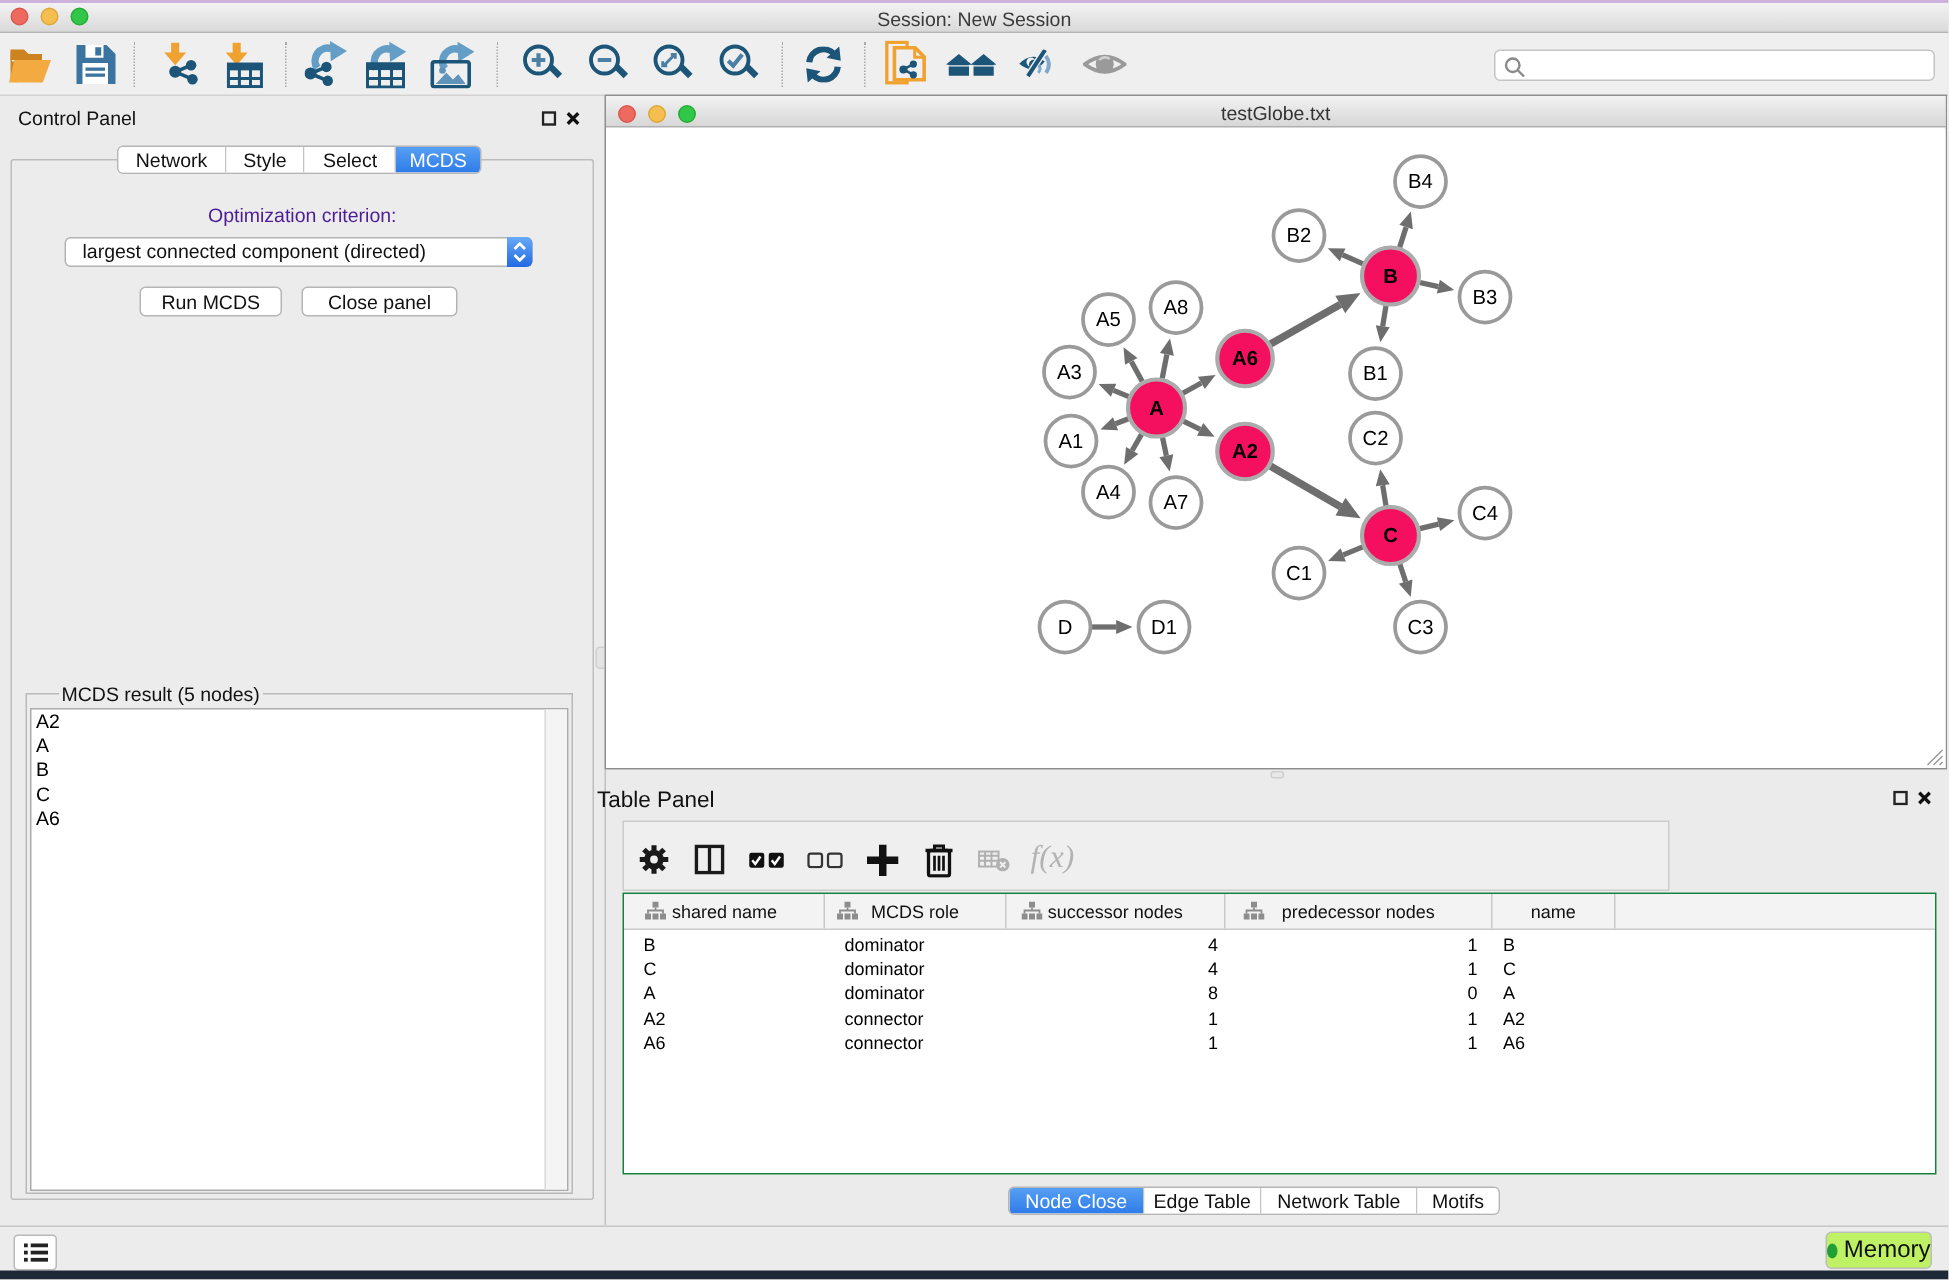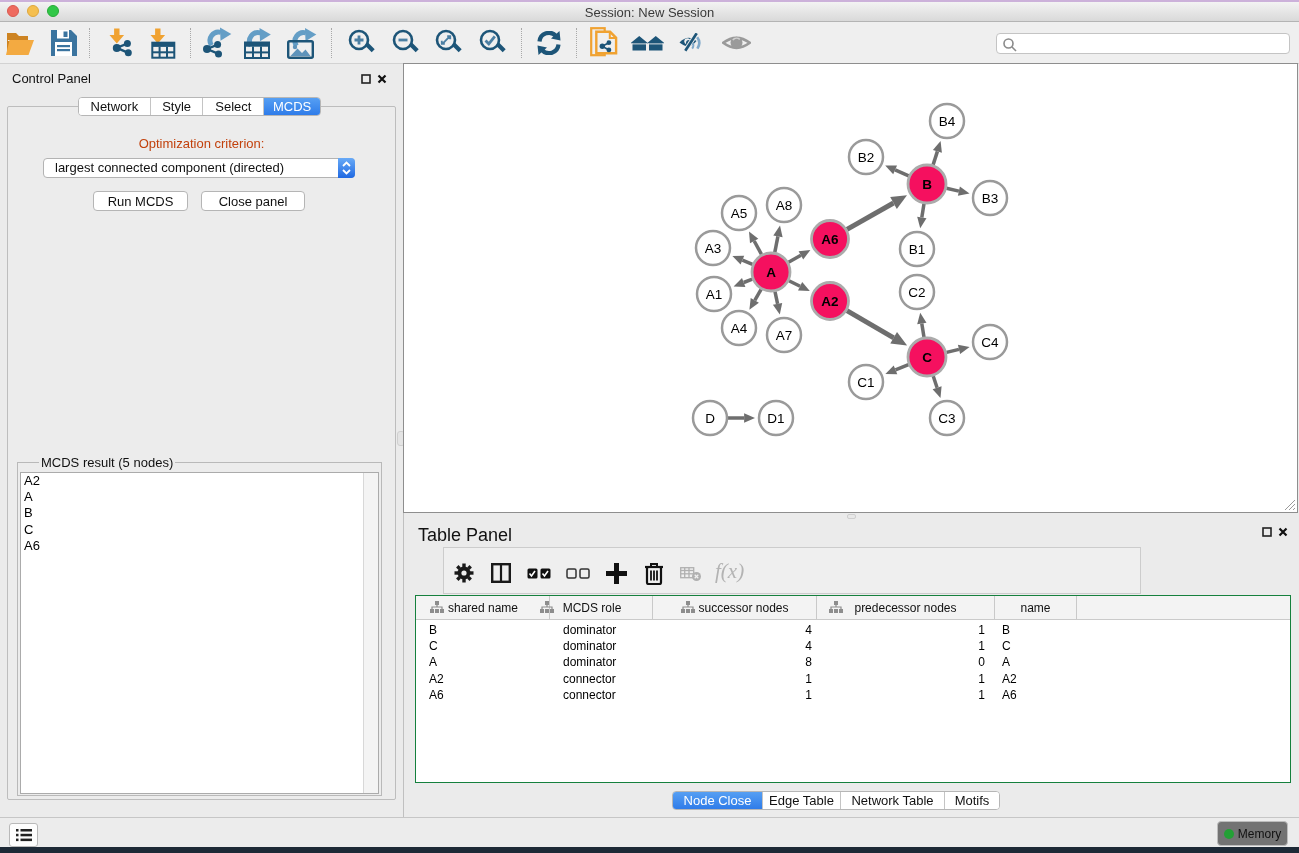--- a/index.html
+++ b/index.html
@@ -35,21 +35,21 @@
 
 .tabbar { position:absolute; display:flex; height:19px; border:1px solid #b6b6b6; border-radius:4px; background:#fff; overflow:hidden; }
 .tabbar .tab { height:100%; display:flex; align-items:center; justify-content:center;
   font-size:13px; color:#111; border-right:1px solid #c4c4c4; background:#fff; }
 .tabbar .tab:last-child { border-right:none; }
 .tabbar .sel { background:linear-gradient(#569ff3,#2f7ce9); color:#fff; }
 #cptabs { left:78px; top:97px; width:243px; }
 #cptabs .t1{width:72px}#cptabs .t2{width:53px}#cptabs .t3{width:61px}#cptabs .t4{width:56px}
 
 #cpbody { left:7px; top:106px; width:389px; height:694px; border:1px solid #bdbdbd; border-radius:2px; background:#ececec; }
-#optlabel { left:0px; top:136px; width:403px; text-align:center; font-size:13px; color:#c2410c; }
+#optlabel { left:0px; top:136px; width:403px; text-align:center; font-size:13px; color:#4c1d95; }
 #combo { left:43px; top:158px; width:312px; height:20px; background:#fff; border:1px solid #b3b3b3; border-radius:4px; font-size:13px; color:#111; line-height:18px; padding-left:11px; }
 #combobtn { left:338px; top:158px; width:17px; height:20px; border-radius:0 4px 4px 0; background:linear-gradient(#68aaf7,#2069e2); }
 .btn { position:absolute; height:20px; background:#fff; border:1px solid #b5b5b5; border-radius:4px;
   font-size:13px; color:#111; display:flex; align-items:center; justify-content:center; }
 #btn-run { left:93px; top:191px; width:95px; }
 #btn-close { left:201px; top:191px; width:104px; }
 
 
 #fs { left:17px; top:455px; width:365px; height:341px; border:1px solid #b9b9b9; background:#ececec; }
 #fs legend { font-size:13px; color:#111; margin-left:21px; padding:0 2px; }
@@ -62,36 +62,36 @@
 #nettitle { position:absolute; left:0; top:0; width:100%; height:21px;
   background:linear-gradient(#f2f2f2,#d7d7d7); border-bottom:1px solid #b0b0b0; }
 #nettitle .title { position:absolute; left:0; right:0; top:4px; text-align:center; font-size:13px; color:#333; }
 .tl2 { position:absolute; width:12px; height:12px; border-radius:50%; top:6px; }
 #graphwrap { position:absolute; left:0; top:22px; width:893px; height:426px; background:#fff; }
 
 
 #hsplit { left:847px; top:514px; width:9px; height:5px; background:#e8e8e8; border:1px solid #cfcfcf; border-radius:2px; }
 
 
-#tp-title { left:418px; top:525px; font-size:18px; color:#111; }
-#tp-toolbar { left:415px; top:547px; width:698px; height:47px; background:#efefef; border:1px solid #cccccc;margin-left:28px; }
+#tp-title { left:398px; top:525px; font-size:15px; color:#111; }
+#tp-toolbar { left:415px; top:547px; width:698px; height:47px; background:#efefef; border:1px solid #cccccc; }
 #tp-table { left:415px; top:595px; width:876px; height:188px; background:#fff; border:1px solid #15803d; }
 #thead { position:absolute; left:0; top:0; width:100%; height:24px; background:#f3f3f3; border-bottom:1px solid #cacaca; }
 .th { position:absolute; top:0; height:23px; border-right:1px solid #c9c9c9; font-size:12px; color:#111;
   display:flex; align-items:center; justify-content:center; }
 .trow { position:absolute; left:0; width:660px; height:16.2px; font-size:12px; color:#000; }
 .td { position:absolute; top:1px; }
 #tabbar2 { left:672px; top:791px; width:328px; }
 #tabbar2 .t1{width:90px}#tabbar2 .t2{width:78px}#tabbar2 .t3{width:104px}#tabbar2 .t4{width:54px}
 
 
 #statusbar { left:0; top:817px; width:1299px; height:30px; background:#ececec; border-top:1px solid #c6c6c6; }
 #listbtn { left:9px; top:823px; width:29px; height:24px; background:#fdfdfd; border:1px solid #b9b9b9; border-radius:3px; display:flex; align-items:center; justify-content:center; }
-#membtn { left:1217px; top:821px; width:71px; height:25px; background:#737373; border:1px solid #bdbdbd; border-radius:4px;
-  font-size:12px; color:#111; display:flex; align-items:center; justify-content:center; gap:4px; }
+#membtn { left:1217px; top:821px; width:71px; height:25px; background:#bef264; border:1px solid #bdbdbd; border-radius:4px;
+  font-size:16px; color:#111; display:flex; align-items:center; justify-content:center; gap:4px; }
 #memdot { width:10px; height:10px; border-radius:50%; background:#23a035; }
 #darkstrip { left:0; top:847px; width:1299px; height:6px; background:#1d2936; }
 </style>
 </head>
 <body>
 <div class="abs" id="deskline"></div>
 <div class="abs" id="titlebar">
   <div class="title">Session: New Session</div>
   <div class="tl" id="tl-r"></div>
     <div class="tl" id="tl-y"></div>
@@ -273,20 +273,26 @@
       <div class="it">A</div>
       <div class="it">B</div>
       <div class="it">C</div>
       <div class="it">A6</div>
     <div id="fsscroll"></div>
   </div>
 </fieldset>
 <div class="abs" id="vhandle"></div>
 
 <div class="abs" id="netwin">
+  <div id="nettitle">
+    <div class="title">testGlobe.txt</div>
+    <div class="tl2" style="left:8px;background:#ee6a5f;border:0.5px solid #d95950"></div>
+    <div class="tl2" style="left:28px;background:#f5bf4f;border:0.5px solid #dfa73c"></div>
+    <div class="tl2" style="left:48px;background:#31c748;border:0.5px solid #27ab37"></div>
+  </div>
   <div id="graphwrap">
   <svg width="894" height="428" viewBox="0 0 894 428" style="position:absolute;left:0;top:0">
 <line x1="348.3" y1="193.2" x2="339.7" y2="196.5" stroke="#6e6e6e" stroke-width="3.5"></line>
 <polygon points="329.6,200.4 338.0,192.1 341.4,200.9" fill="#6e6e6e"></polygon>
 <line x1="348.5" y1="178.4" x2="338.4" y2="174.2" stroke="#6e6e6e" stroke-width="3.5"></line>
 <polygon points="328.4,170.0 340.2,169.8 336.6,178.5" fill="#6e6e6e"></polygon>
 <line x1="357.1" y1="203.4" x2="350.8" y2="214.3" stroke="#6e6e6e" stroke-width="3.5"></line>
 <polygon points="345.4,223.8 346.7,212.0 354.9,216.7" fill="#6e6e6e"></polygon>
 <line x1="357.5" y1="168.4" x2="350.2" y2="155.0" stroke="#6e6e6e" stroke-width="3.5"></line>
 <polygon points="345.0,145.5 354.3,152.7 346.0,157.2" fill="#6e6e6e"></polygon>
@@ -437,21 +443,21 @@
 <g fill="#8d8d8d">
             <rect x="5" y="0" width="4" height="4"></rect>
             <rect x="0" y="8" width="4" height="4"></rect>
             <rect x="5" y="8" width="4" height="4"></rect>
             <rect x="10" y="8" width="4" height="4"></rect>
 <path d="M7 4 v2 M2 8 v-2 h10 v2" stroke="#8d8d8d" stroke-width="1.2" fill="none"></path>
           </g>
         </svg>
         <span>shared name</span>
       </div>
-    <div class="th" style="left:116px;width:121px">
+    <div class="th" style="left:134px;width:121px">
         <svg class="abs" style="left:8px;top:5px" width="14" height="13" viewBox="0 0 14 13">
 <g fill="#8d8d8d">
             <rect x="5" y="0" width="4" height="4"></rect>
             <rect x="0" y="8" width="4" height="4"></rect>
             <rect x="5" y="8" width="4" height="4"></rect>
             <rect x="10" y="8" width="4" height="4"></rect>
 <path d="M7 4 v2 M2 8 v-2 h10 v2" stroke="#8d8d8d" stroke-width="1.2" fill="none"></path>
           </g>
         </svg>
         <span>MCDS role</span>

